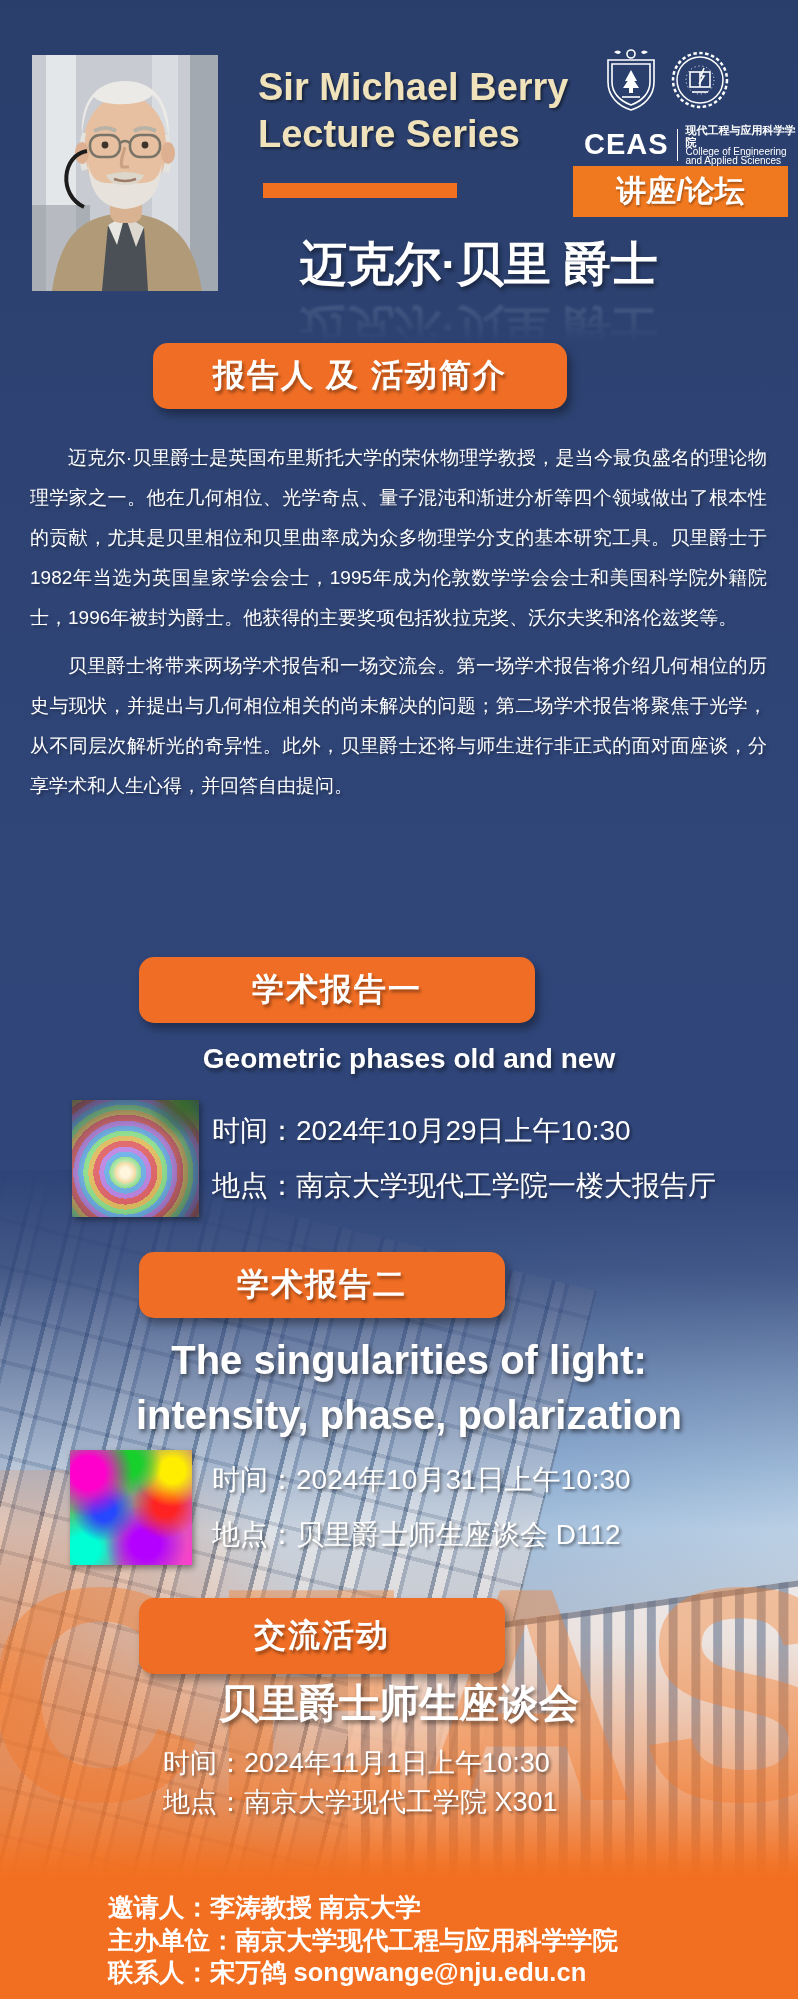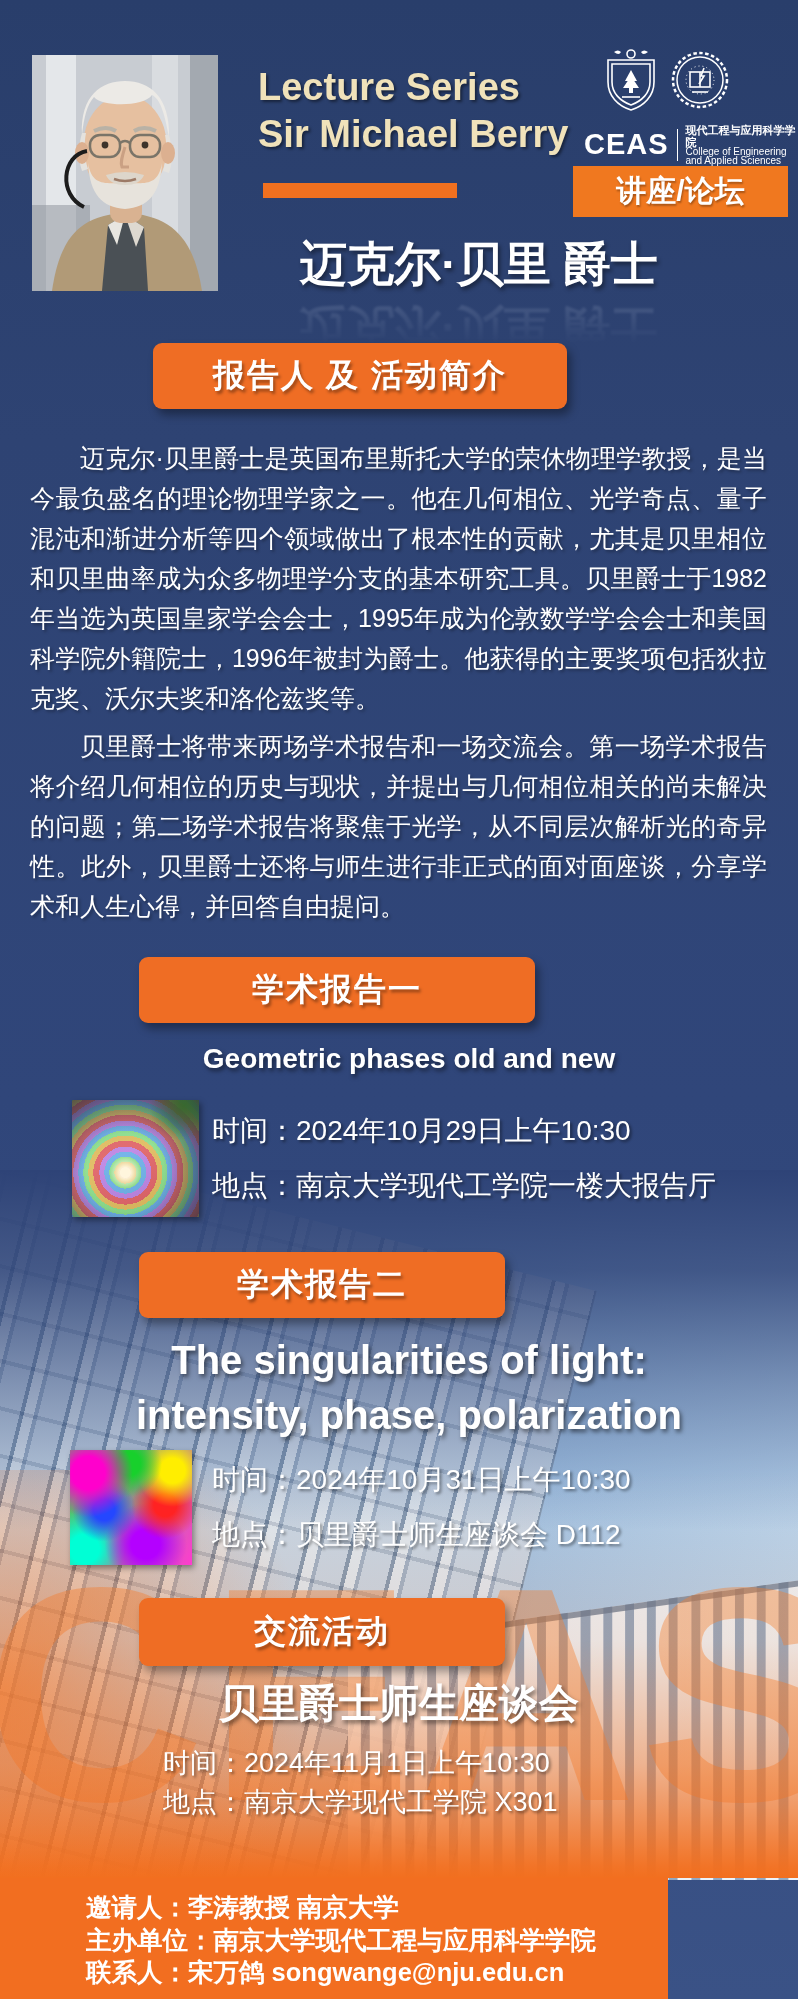--- a/index.html
+++ b/index.html
@@ -45,31 +45,31 @@
   .badge{position:absolute;left:573px;top:166px;width:215px;height:51px;background:#f0781f;
     display:flex;align-items:center;justify-content:center;
     font-size:30px;font-weight:bold;color:#fff;text-shadow:1px 2px 2px rgba(0,0,0,.3);}
   .speaker-name{position:absolute;left:160px;right:0;top:233px;text-align:center;
     font-size:47px;font-weight:bold;color:#fff;text-shadow:2px 3px 4px rgba(0,0,0,.45);}
   .speaker-name-reflect{position:absolute;left:160px;right:0;top:296px;text-align:center;
     font-size:47px;font-weight:bold;color:#aebad3;opacity:.28;transform:scaleY(-1);filter:blur(1px);
     -webkit-mask-image:linear-gradient(180deg,transparent 25%,rgba(0,0,0,.8) 100%);
     mask-image:linear-gradient(180deg,transparent 25%,rgba(0,0,0,.8) 100%);}
   
-  .section-btn{position:absolute;height:66px;background:#ef6d24;border-radius:9px;
+  .section-btn{position:absolute;height:66px;background:#ef6d24;border-radius:15px;
     display:flex;align-items:center;justify-content:center;
     font-size:32px;font-weight:bold;color:#fff;letter-spacing:2px;
     text-shadow:2px 3px 3px rgba(0,0,0,.35);box-shadow:4px 6px 9px rgba(0,0,0,.35);}
   .btn-intro{left:153px;top:343px;width:414px;}
   .btn-l1{left:139px;top:957px;width:396px;}
   .btn-l2{left:139px;top:1252px;width:366px;}
-  .btn-forum{left:139px;top:1598px;width:366px;height:68px;}
+  .btn-forum{left:139px;top:1598px;width:366px;height:76px;}
   
   .intro-text{position:absolute;left:30px;top:438px;width:737px;color:#fff;
-    font-size:25px;line-height:40px;text-align:justify;text-shadow:2px 2px 3px rgba(0,0,0,.35);}
+    font-size:19px;line-height:40px;text-align:justify;text-shadow:2px 2px 3px rgba(0,0,0,.35);}
   .intro-text p{margin:0;text-indent:2em;}
   .intro-text p + p{margin-top:8px;}
   
   .lec-title{position:absolute;left:0;right:0;text-align:center;color:#fff;font-weight:bold;
     text-shadow:2px 3px 4px rgba(0,0,0,.5);}
   .geo-title{top:1043px;font-size:28px;padding-left:20px;}
   .sing-title{top:1333px;font-size:40px;line-height:55px;margin-left:20px;}
   .forum-title{top:1676px;font-size:40px;}
   .thumb{position:absolute;box-shadow:2px 3px 6px rgba(0,0,0,.4);}
   .thumb1{left:72px;top:1100px;width:127px;height:117px;
@@ -90,22 +90,22 @@
       radial-gradient(circle at 12% 86%,#00ffd5 0 10%,rgba(0,255,213,0) 28%),
       linear-gradient(120deg,#2ee04a,#ff3bd0);}
   .details{position:absolute;left:212px;color:#fff;font-weight:normal;font-size:28px;
     text-shadow:2px 2px 3px rgba(0,0,0,.45);}
   .details .line + .line{margin-top:17px;}
   .det1{top:1112px;}
   .det2{top:1461px;}
   .det-forum{left:163px;top:1745px;font-size:27px;}
   .det-forum .line + .line{margin-top:3px;}
   
-  .footer{position:absolute;left:0;top:1878px;width:668px;height:121px;background:#f26e20;
-    box-sizing:border-box;padding:13px 0 0 86px;color:#fff;font-weight:bold;
+  .footer{position:absolute;left:0;top:1878px;width:798px;height:121px;background:#f26e20;
+    box-sizing:border-box;padding:13px 0 0 108px;color:#fff;font-weight:bold;
     font-size:25.5px;line-height:32.5px;}
 </style>
 </head>
 <body>
 
 <div class="poster">
 
   <div class="bg-photo"></div>
   <div class="watermark">CEAS</div>
   <div class="bg-navy-fade"></div>
@@ -138,22 +138,22 @@
       <circle cx="73" cy="90" r="3.4" fill="#3d342c"></circle>
       <circle cx="113" cy="90" r="3.4" fill="#3d342c"></circle>
       <path d="M93,92 C90,102 88,108 90,112 L97,112" stroke="#caa083" stroke-width="3" fill="none"></path>
       <path d="M56,108 C58,140 70,152 93,154 C116,152 128,140 130,108 C126,132 112,128 93,128 C74,128 60,132 56,108 Z" fill="#e7e3dc"></path>
       <path d="M74,120 Q93,114 112,120 Q108,130 93,130 Q78,130 74,120 Z" fill="#ddd6cb"></path>
       <path d="M82,124 Q93,128 104,124" stroke="#9c7a66" stroke-width="2.5" fill="none"></path>
     </svg>
   </div>
 
   <div class="series-title">
+    <div>Sir Michael Berry</div>
     <div>Lecture Series</div>
-    <div>Sir Michael Berry</div>
   </div>
 
   <div class="seal seal-nju">
     <svg width="58" height="64" viewBox="0 0 58 64">
       <g stroke="#fff" fill="none" stroke-width="1.6">
         <circle cx="29" cy="6" r="4"></circle>
         <path d="M12,4 q4,-3 7,0 q-2,4 -7,0 Z" fill="#fff" stroke="none"></path>
         <path d="M46,4 q-4,-3 -7,0 q2,4 7,0 Z" fill="#fff" stroke="none"></path>
         <path d="M6,12 L52,12 L52,34 C52,48 42,58 29,62 C16,58 6,48 6,34 Z"></path>
         <path d="M10,16 L48,16 L48,34 C48,45 40,53 29,57 C18,53 10,45 10,34 Z"></path>

